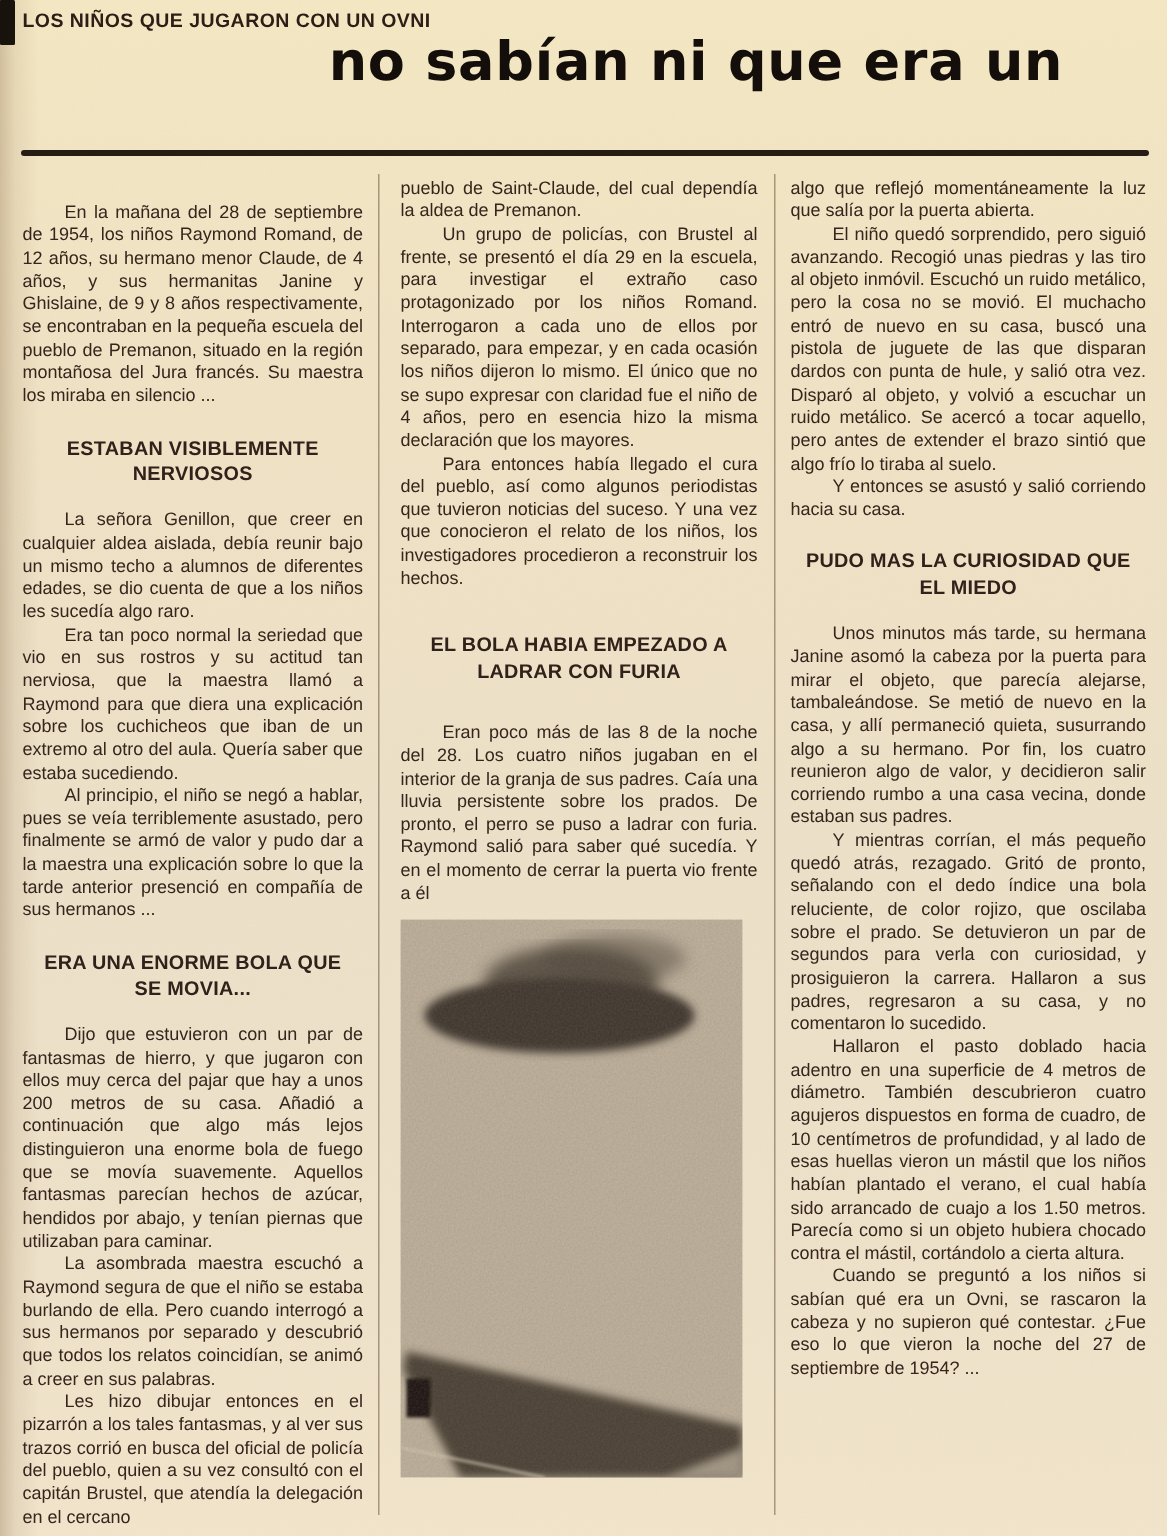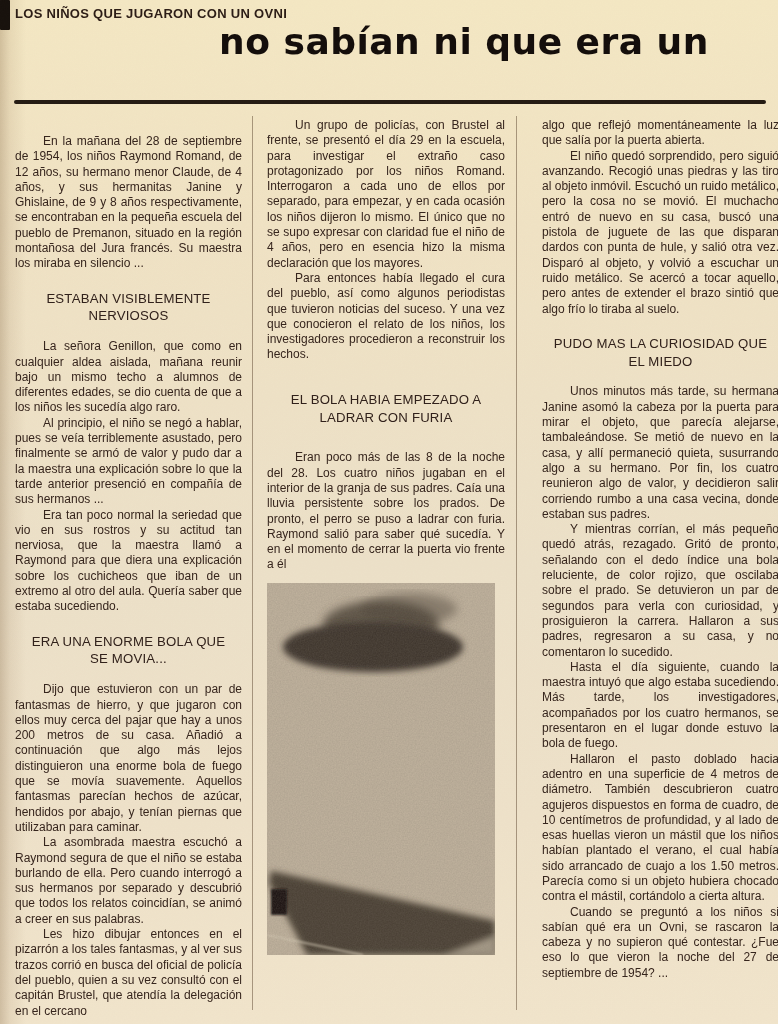--- a/index.html
+++ b/index.html
@@ -24,25 +24,25 @@
   .rule{
     position:absolute;left:14px;right:12px;top:100px;height:4px;
     background:#241b13;border-radius:2px;
   }
   .col{
     position:absolute;top:118px;
     font-size:12px;line-height:15.3px;text-align:justify;
   }
   .col1{left:15px;width:227px;margin-top:16px;}
   .col2{left:267px;width:238px;}
-  .col3{left:527px;width:237px;margin-left:15px;}
+  .col3{left:527px;width:237px;}
   .para{margin:0;text-indent:28px;}
   .para.no-indent{text-indent:0;}
   .subhead{
-    font-size:13.2px;font-weight:normal;text-align:center;text-indent:0;
+    font-size:13.2px;font-weight:bold;text-align:center;text-indent:0;
     margin:18px 6px 14px;line-height:1.35;letter-spacing:.2px;color:#30201a;
   }
   .col2 .subhead{margin:28px 6px 24px;}
   .divider{
     position:absolute;top:116px;bottom:14px;width:1px;
     background:rgba(92,70,48,.5);
   }
   .d1{left:252px;}
   .d2{left:516px;}
   .photo{
@@ -65,30 +65,31 @@
   <div class="l1">no sabían ni que era un</div>
 </div>
 <div class="rule"></div>
 
 <div class="divider d1"></div>
 <div class="divider d2"></div>
 
 <div class="col col1">
   <p class="para">En la mañana del 28 de septiembre de 1954, los niños Raymond Romand, de 12 años, su hermano menor Claude, de 4 años, y sus hermanitas Janine y Ghislaine, de 9 y 8 años respectivamente, se encontraban en la pequeña escuela del pueblo de Premanon, situado en la región montañosa del Jura francés. Su maestra los miraba en silencio ...</p>
   <h3 class="subhead">ESTABAN VISIBLEMENTE NERVIOSOS</h3>
-  <p class="para">La señora Genillon, que como en cualquier aldea aislada, mañana reunir bajo un mismo techo a alumnos de diferentes edades, se dio cuenta de que a los niños les sucedía algo raro.</p>
+  <p class="para">La señora Genillon, que creer en cualquier aldea aislada, debía reunir bajo un mismo techo a alumnos de diferentes edades, se dio cuenta de que a los niños les sucedía algo raro.</p>
+  <p class="para">Era tan poco normal la seriedad que vio en sus rostros y su actitud tan nerviosa, que la maestra llamó a Raymond para que diera una explicación sobre los cuchicheos que iban de un extremo al otro del aula. Quería saber que estaba sucediendo.</p>
   <p class="para">Al principio, el niño se negó a hablar, pues se veía terriblemente asustado, pero finalmente se armó de valor y pudo dar a la maestra una explicación sobre lo que la tarde anterior presenció en compañía de sus hermanos ...</p>
-  <p class="para">Era tan poco normal la seriedad que vio en sus rostros y su actitud tan nerviosa, que la maestra llamó a Raymond para que diera una explicación sobre los cuchicheos que iban de un extremo al otro del aula. Quería saber que estaba sucediendo.</p>
   <h3 class="subhead">ERA UNA ENORME BOLA QUE SE MOVIA...</h3>
   <p class="para">Dijo que estuvieron con un par de fantasmas de hierro, y que jugaron con ellos muy cerca del pajar que hay a unos 200 metros de su casa. Añadió a continuación que algo más lejos distinguieron una enorme bola de fuego que se movía suavemente. Aquellos fantasmas parecían hechos de azúcar, hendidos por abajo, y tenían piernas que utilizaban para caminar.</p>
   <p class="para">La asombrada maestra escuchó a Raymond segura de que el niño se estaba burlando de ella. Pero cuando interrogó a sus hermanos por separado y descubrió que todos los relatos coincidían, se animó a creer en sus palabras.</p>
   <p class="para">Les hizo dibujar entonces en el pizarrón a los tales fantasmas, y al ver sus trazos corrió en busca del oficial de policía del pueblo, quien a su vez consultó con el capitán Brustel, que atendía la delegación en el cercano</p>
 </div>
 
 <div class="col col2">
+  <p class="para no-indent">pueblo de Saint-Claude, del cual dependía la aldea de Premanon.</p>
   <p class="para">Un grupo de policías, con Brustel al frente, se presentó el día 29 en la escuela, para investigar el extraño caso protagonizado por los niños Romand. Interrogaron a cada uno de ellos por separado, para empezar, y en cada ocasión los niños dijeron lo mismo. El único que no se supo expresar con claridad fue el niño de 4 años, pero en esencia hizo la misma declaración que los mayores.</p>
   <p class="para">Para entonces había llegado el cura del pueblo, así como algunos periodistas que tuvieron noticias del suceso. Y una vez que conocieron el relato de los niños, los investigadores procedieron a reconstruir los hechos.</p>
   <h3 class="subhead">EL BOLA HABIA EMPEZADO A LADRAR CON FURIA</h3>
   <p class="para">Eran poco más de las 8 de la noche del 28. Los cuatro niños jugaban en el interior de la granja de sus padres. Caía una lluvia persistente sobre los prados. De pronto, el perro se puso a ladrar con furia. Raymond salió para saber qué sucedía. Y en el momento de cerrar la puerta vio frente a él</p>
 
   <svg class="photo" viewBox="0 0 228 372" xmlns="http://www.w3.org/2000/svg">
     <defs>
       <filter id="pnoise" x="0" y="0" width="100%" height="100%">
         <feTurbulence type="fractalNoise" baseFrequency="0.75" numOctaves="3" stitchTiles="stitch"></feTurbulence>
         <feColorMatrix type="matrix" values="0 0 0 0 0.22  0 0 0 0 0.19  0 0 0 0 0.15  0 0 0 0.30 0"></feColorMatrix>
@@ -117,24 +118,24 @@
     <line x1="0" y1="352" x2="96" y2="372" stroke="#d8cdb8" stroke-width="2" opacity="0.7" filter="url(#blur1)"></line>
     <polygon points="176,372 228,352 228,372" fill="#cfc3ad" opacity="0.7" filter="url(#blur3)"></polygon>
 
     <rect x="0" y="0" width="228" height="372" filter="url(#pnoise)"></rect>
   </svg>
 </div>
 
 <div class="col col3">
   <p class="para no-indent">algo que reflejó momentáneamente la luz que salía por la puerta abierta.</p>
   <p class="para">El niño quedó sorprendido, pero siguió avanzando. Recogió unas piedras y las tiro al objeto inmóvil. Escuchó un ruido metálico, pero la cosa no se movió. El muchacho entró de nuevo en su casa, buscó una pistola de juguete de las que disparan dardos con punta de hule, y salió otra vez. Disparó al objeto, y volvió a escuchar un ruido metálico. Se acercó a tocar aquello, pero antes de extender el brazo sintió que algo frío lo tiraba al suelo.</p>
+  <p class="para">Y entonces se asustó y salió corriendo hacia su casa.</p>
   <h3 class="subhead">PUDO MAS LA CURIOSIDAD QUE EL MIEDO</h3>
   <p class="para">Unos minutos más tarde, su hermana Janine asomó la cabeza por la puerta para mirar el objeto, que parecía alejarse, tambaleándose. Se metió de nuevo en la casa, y allí permaneció quieta, susurrando algo a su hermano. Por fin, los cuatro reunieron algo de valor, y decidieron salir corriendo rumbo a una casa vecina, donde estaban sus padres.</p>
   <p class="para">Y mientras corrían, el más pequeño quedó atrás, rezagado. Gritó de pronto, señalando con el dedo índice una bola reluciente, de color rojizo, que oscilaba sobre el prado. Se detuvieron un par de segundos para verla con curiosidad, y prosiguieron la carrera. Hallaron a sus padres, regresaron a su casa, y no comentaron lo sucedido.</p>
-  <p class="para">Hasta el día siguiente, cuando la maestra intuyó que algo estaba sucediendo. Más tarde, los investigadores, acompañados por los cuatro hermanos, se presentaron en el lugar donde estuvo la bola de fuego.</p>
   <p class="para">Hallaron el pasto doblado hacia adentro en una superficie de 4 metros de diámetro. También descubrieron cuatro agujeros dispuestos en forma de cuadro, de 10 centímetros de profundidad, y al lado de esas huellas vieron un mástil que los niños habían plantado el verano, el cual había sido arrancado de cuajo a los 1.50 metros. Parecía como si un objeto hubiera chocado contra el mástil, cortándolo a cierta altura.</p>
   <p class="para">Cuando se preguntó a los niños si sabían qué era un Ovni, se rascaron la cabeza y no supieron qué contestar. ¿Fue eso lo que vieron la noche del 27 de septiembre de 1954? ...</p>
 </div>
 
 <div class="artifact a1"></div>
 <div class="artifact a2"></div>
 <div class="artifact a3"></div>
 
 <svg class="grain" viewBox="0 0 778 1024" xmlns="http://www.w3.org/2000/svg" preserveAspectRatio="none">
   <defs>

